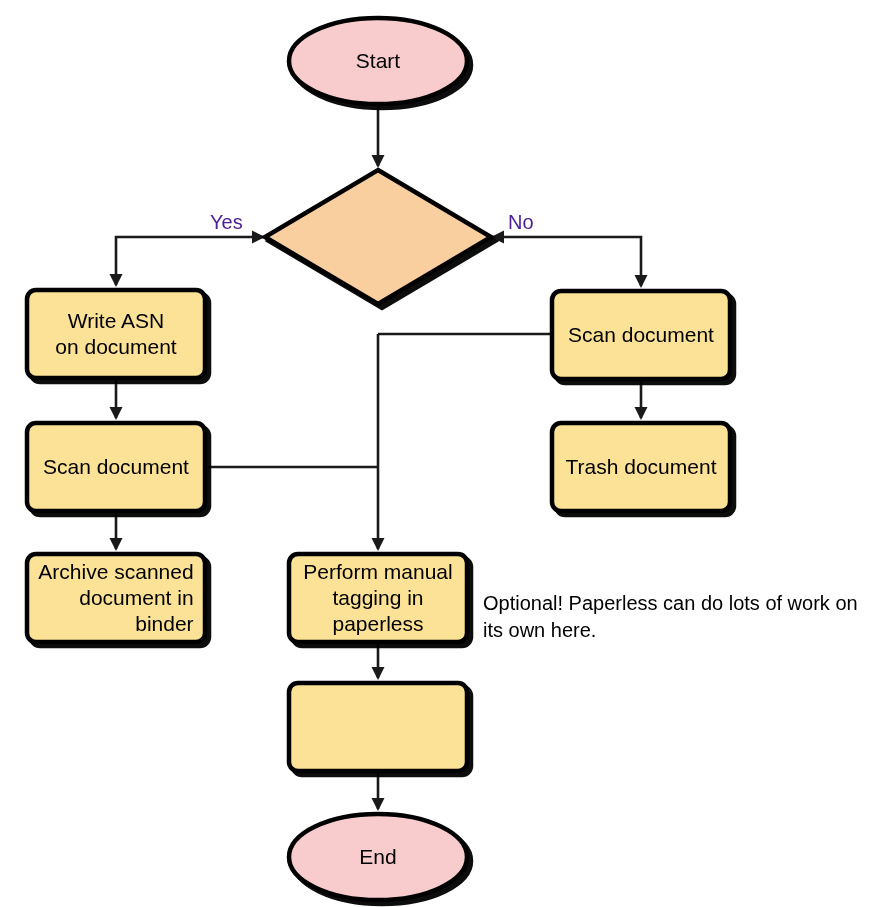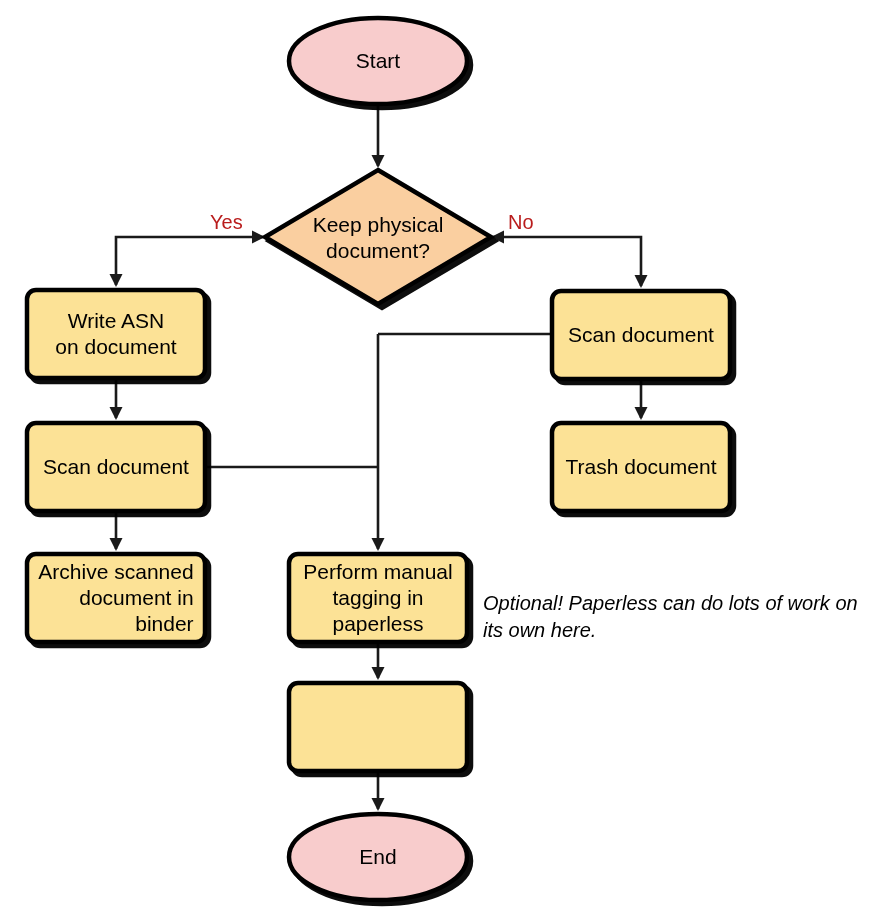--- a/index.html
+++ b/index.html
@@ -35,32 +35,31 @@
     text-align: center;
     color: #000000;
     font-size: 21px;
     line-height: 26px;
     font-family: "Liberation Sans", sans-serif;
     white-space: pre-line;
     pointer-events: none;
   }
   .edge-label {
     position: absolute;
-    color: #b91c1c;
+    color: #4c1d95;
     font-size: 20px;
     line-height: 22px;
     font-family: "Liberation Sans", sans-serif;
     white-space: nowrap;
   }
   .note-text {
     position: absolute;
     color: #000000;
     font-size: 20px;
     line-height: 27px;
-    font-style: italic;
     font-family: "Liberation Sans", sans-serif;
     white-space: pre-line;
   }
 </style>
 </head>
 <body>
 
 <div id="canvas">
 
   <svg id="flow-svg" viewBox="0 0 888 907" xmlns="http://www.w3.org/2000/svg">
@@ -120,22 +119,20 @@
 
     <rect x="289" y="554" width="178" height="88" rx="9" ry="9" fill="#fce296" stroke="#000000" stroke-width="4.5" filter="url(#dropshadow)"></rect>
 
     <rect x="289" y="683" width="178" height="88" rx="9" ry="9" fill="#fce296" stroke="#000000" stroke-width="4.5" filter="url(#dropshadow)"></rect>
 
     <ellipse cx="378" cy="857" rx="89" ry="43" fill="#f8cccc" stroke="#000000" stroke-width="4.5" filter="url(#dropshadow)"></ellipse>
   </svg>
 
   <div class="node-label" style="left:288px; top:17px; width:180px; height:88px;">Start</div>
 
-  <div class="node-label" style="left:265px; top:170px; width:226px; height:135px;">Keep physical
-document?</div>
 
   <div class="node-label" style="left:27px; top:290px; width:178px; height:88px;">Write ASN
 on document</div>
 
   <div class="node-label" style="left:27px; top:423px; width:178px; height:88px;">Scan document</div>
 
   <div class="node-label" style="left:27px; top:554px; width:178px; height:88px;text-align:right;">Archive scanned
 document in
 binder</div>
 

